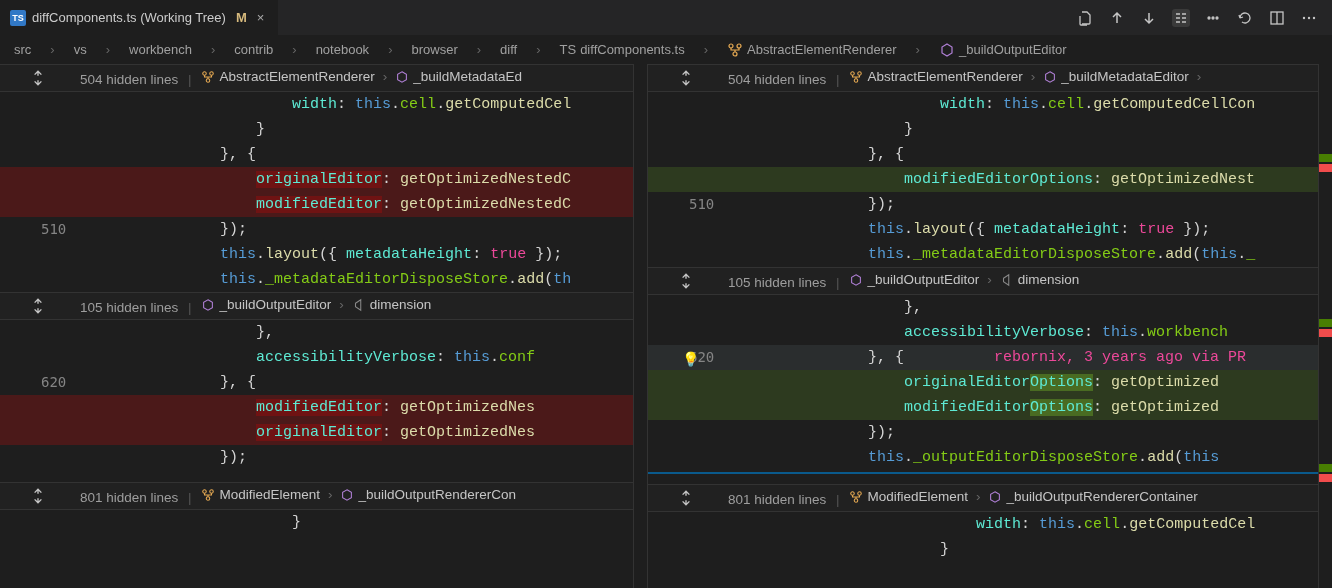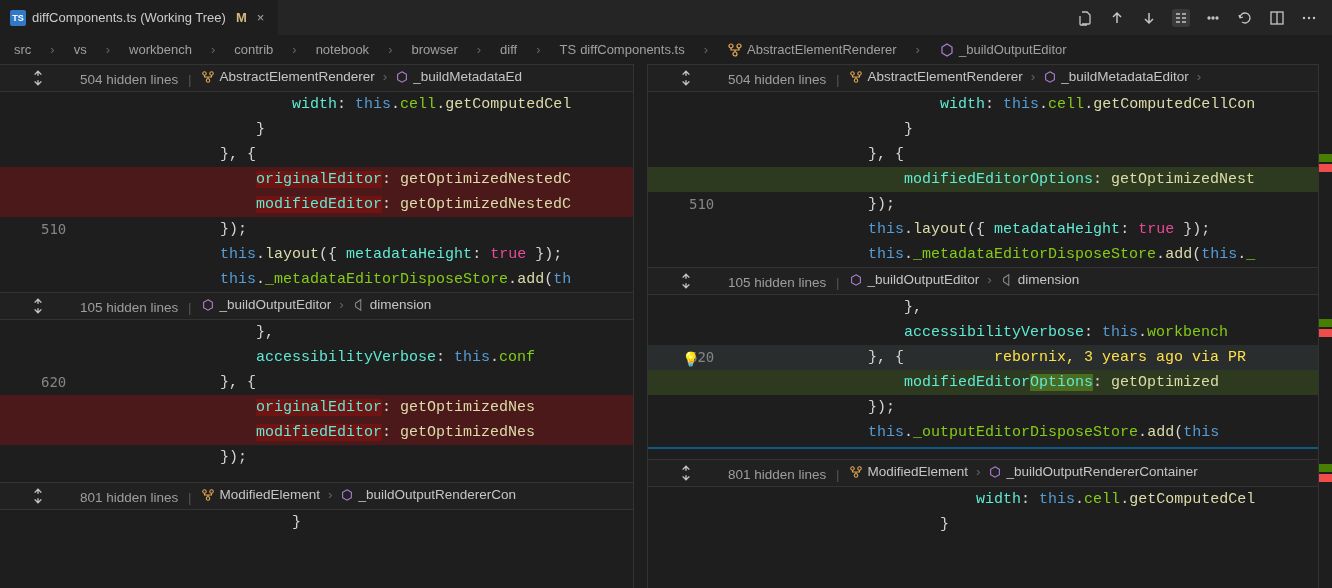--- a/index.html
+++ b/index.html
@@ -139,21 +139,21 @@
   .inline-del { background:#6f1313; }
   .inline-add { background:#496b22; }
 
   
   .tk-prop    { color:#5eead4; }
   .tk-keythis { color:#569cd6; }
   .tk-call    { color:#dcdcaa; }
   .tk-punc    { color:#d4d4d4; }
   .tk-const   { color:#ec4899; }
   .tk-memb    { color:#84cc16; }
-  .tk-comment { color:#fde047; }
+  .tk-comment { color:#ec4899; }
 
   
   .overview {
     position:absolute;
     top:0; right:0;
     width:14px;
     height:100%;
     background:#1e1e1e;
     border-left:1px solid #333;
   }
@@ -326,22 +326,22 @@
               <path d="M4 6l6-4v12l-6-4z"></path>
             </svg>
           <span>dimension</span>
         </span>
       </span>
     </div>
 
     <div class="codeline"><span class="gutter-num"></span><span class="codetxt">                    <span class="tk-punc">},</span></span></div>
     <div class="codeline"><span class="gutter-num"></span><span class="codetxt">                    <span class="tk-prop">accessibilityVerbose</span><span class="tk-punc">: </span><span class="tk-keythis">this</span><span class="tk-punc">.</span><span class="tk-memb">conf</span></span></div>
     <div class="codeline"><span class="gutter-num">620</span><span class="codetxt">                <span class="tk-punc">}, {</span></span></div>
+    <div class="codeline line-removed"><span class="gutter-num"></span><span class="codetxt">                    <span class="tk-prop"><span class="inline-del">modifiedEditor</span></span><span class="tk-punc">: </span><span class="tk-call">getOptimizedNes</span></span></div>
     <div class="codeline line-removed"><span class="gutter-num"></span><span class="codetxt">                    <span class="tk-prop"><span class="inline-del">originalEditor</span></span><span class="tk-punc">: </span><span class="tk-call">getOptimizedNes</span></span></div>
-    <div class="codeline line-removed"><span class="gutter-num"></span><span class="codetxt">                    <span class="tk-prop"><span class="inline-del">modifiedEditor</span></span><span class="tk-punc">: </span><span class="tk-call">getOptimizedNes</span></span></div>
     <div class="codeline"><span class="gutter-num"></span><span class="codetxt">                <span class="tk-punc">});</span></span></div>
 
     <div style="height:12px"></div>
 
     <div class="fold-row">
       <span class="gutter">
         <svg width="18" height="18" viewBox="0 0 16 16" fill="none" stroke="currentColor" stroke-width="1.2">
             <path d="M8 2v4M5 5l3-3 3 3M8 14v-4M5 11l3 3 3-3"></path>
           </svg>
       </span>
@@ -426,20 +426,21 @@
               <path d="M4 6l6-4v12l-6-4z"></path>
             </svg>
           <span>dimension</span>
         </span>
       </span>
     </div>
 
     <div class="codeline"><span class="gutter-num"></span><span class="codetxt">                    <span class="tk-punc">},</span></span></div>
     <div class="codeline"><span class="gutter-num"></span><span class="codetxt">                    <span class="tk-prop">accessibilityVerbose</span><span class="tk-punc">: </span><span class="tk-keythis">this</span><span class="tk-punc">.</span><span class="tk-memb">workbench</span></span></div>
     <div class="codeline" style="background:#2a2d2e"><span class="gutter-num gutter-bulb">620</span><span class="codetxt">                <span class="tk-punc">}, {</span>          <span class="tk-comment">rebornix, 3 years ago via PR </span></span></div>
+    <div class="codeline line-added"><span class="gutter-num"></span><span class="codetxt">                    <span class="tk-prop">originalEditor<span class="inline-add">Options</span></span><span class="tk-punc">: </span><span class="tk-call">getOptimized</span></span></div>
     <div class="codeline line-added"><span class="gutter-num"></span><span class="codetxt">                    <span class="tk-prop">modifiedEditor<span class="inline-add">Options</span></span><span class="tk-punc">: </span><span class="tk-call">getOptimized</span></span></div>
     <div class="codeline"><span class="gutter-num"></span><span class="codetxt">                <span class="tk-punc">});</span></span></div>
     <div class="codeline"><span class="gutter-num"></span><span class="codetxt">                <span class="tk-keythis">this</span><span class="tk-punc">.</span><span class="tk-memb">_outputEditorDisposeStore</span><span class="tk-punc">.</span><span class="tk-call">add</span><span class="tk-punc">(</span><span class="tk-keythis">this</span></span></div>
 
     <div style="height:12px;border-top:2px solid #0a5a8c;margin-top:2px;"></div>
 
     <div class="fold-row">
       <span class="gutter">
         <svg width="18" height="18" viewBox="0 0 16 16" fill="none" stroke="currentColor" stroke-width="1.2">
             <path d="M8 2v4M5 5l3-3 3 3M8 14v-4M5 11l3 3 3-3"></path>

